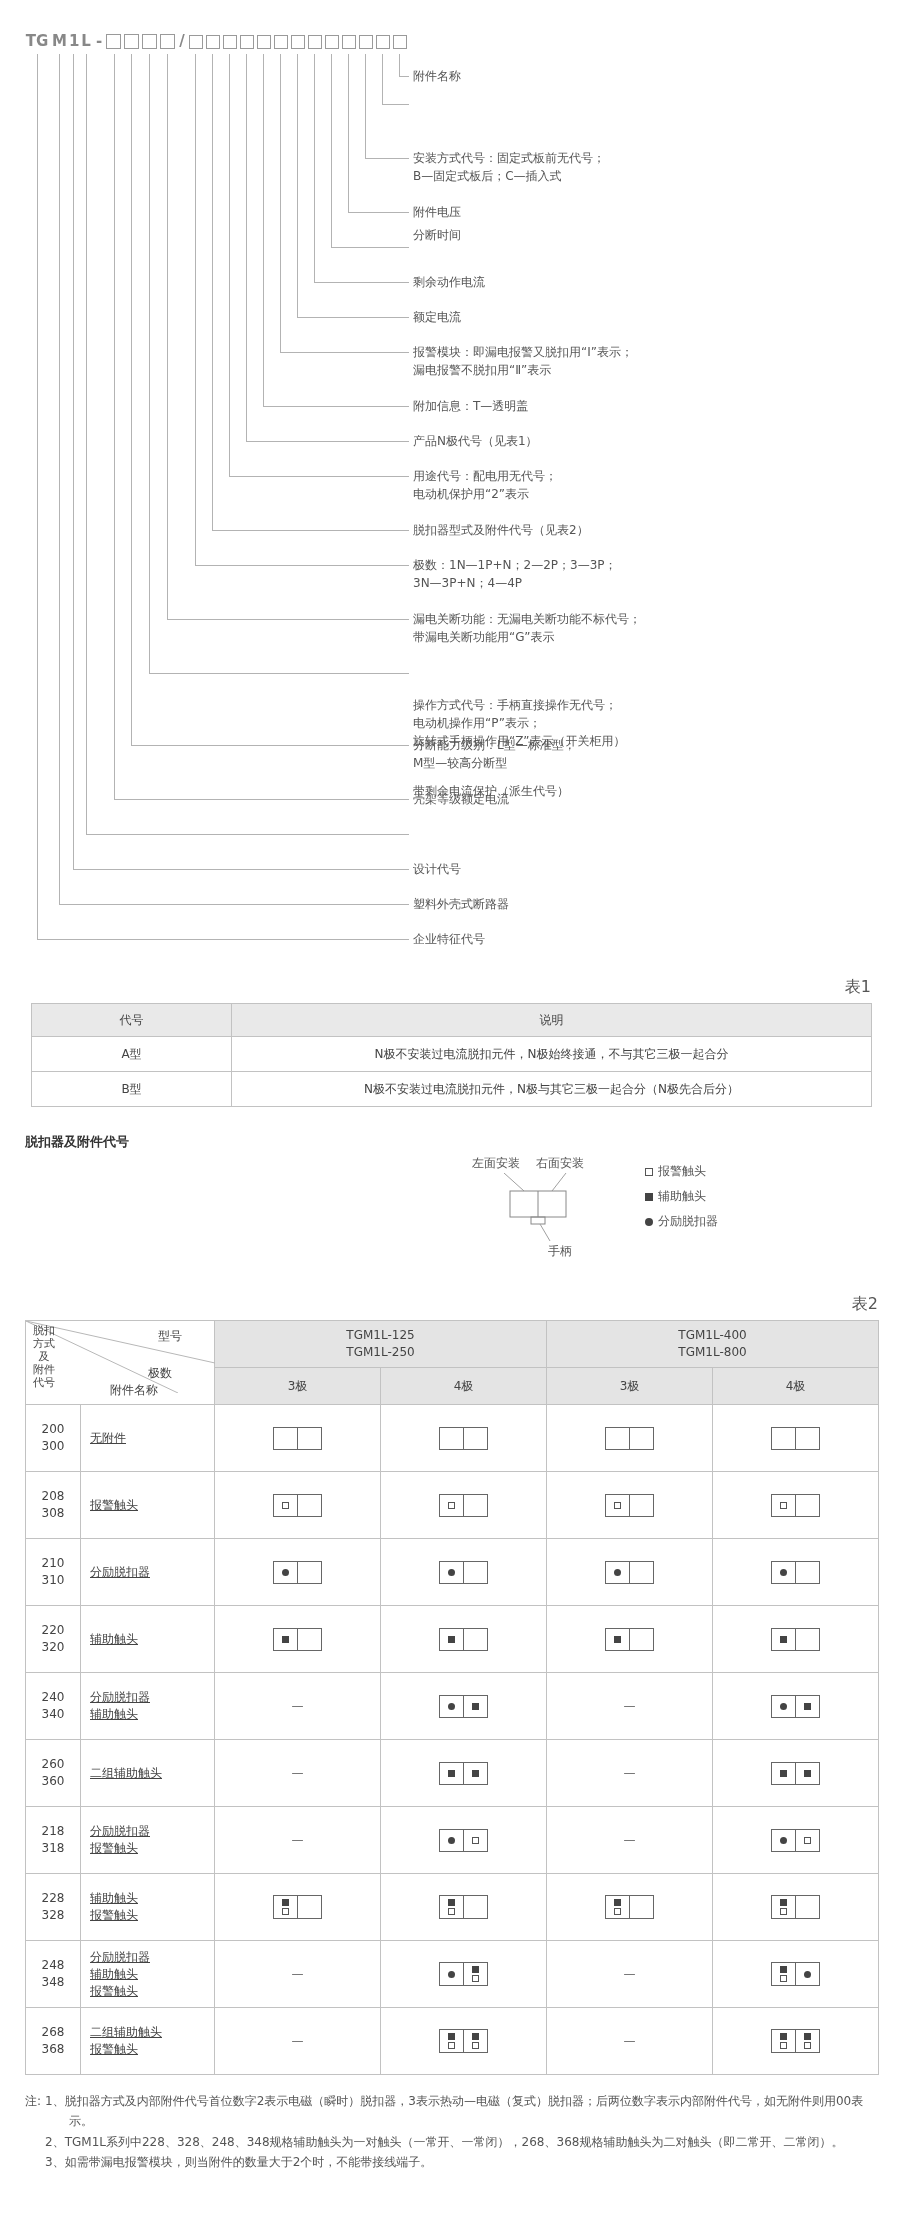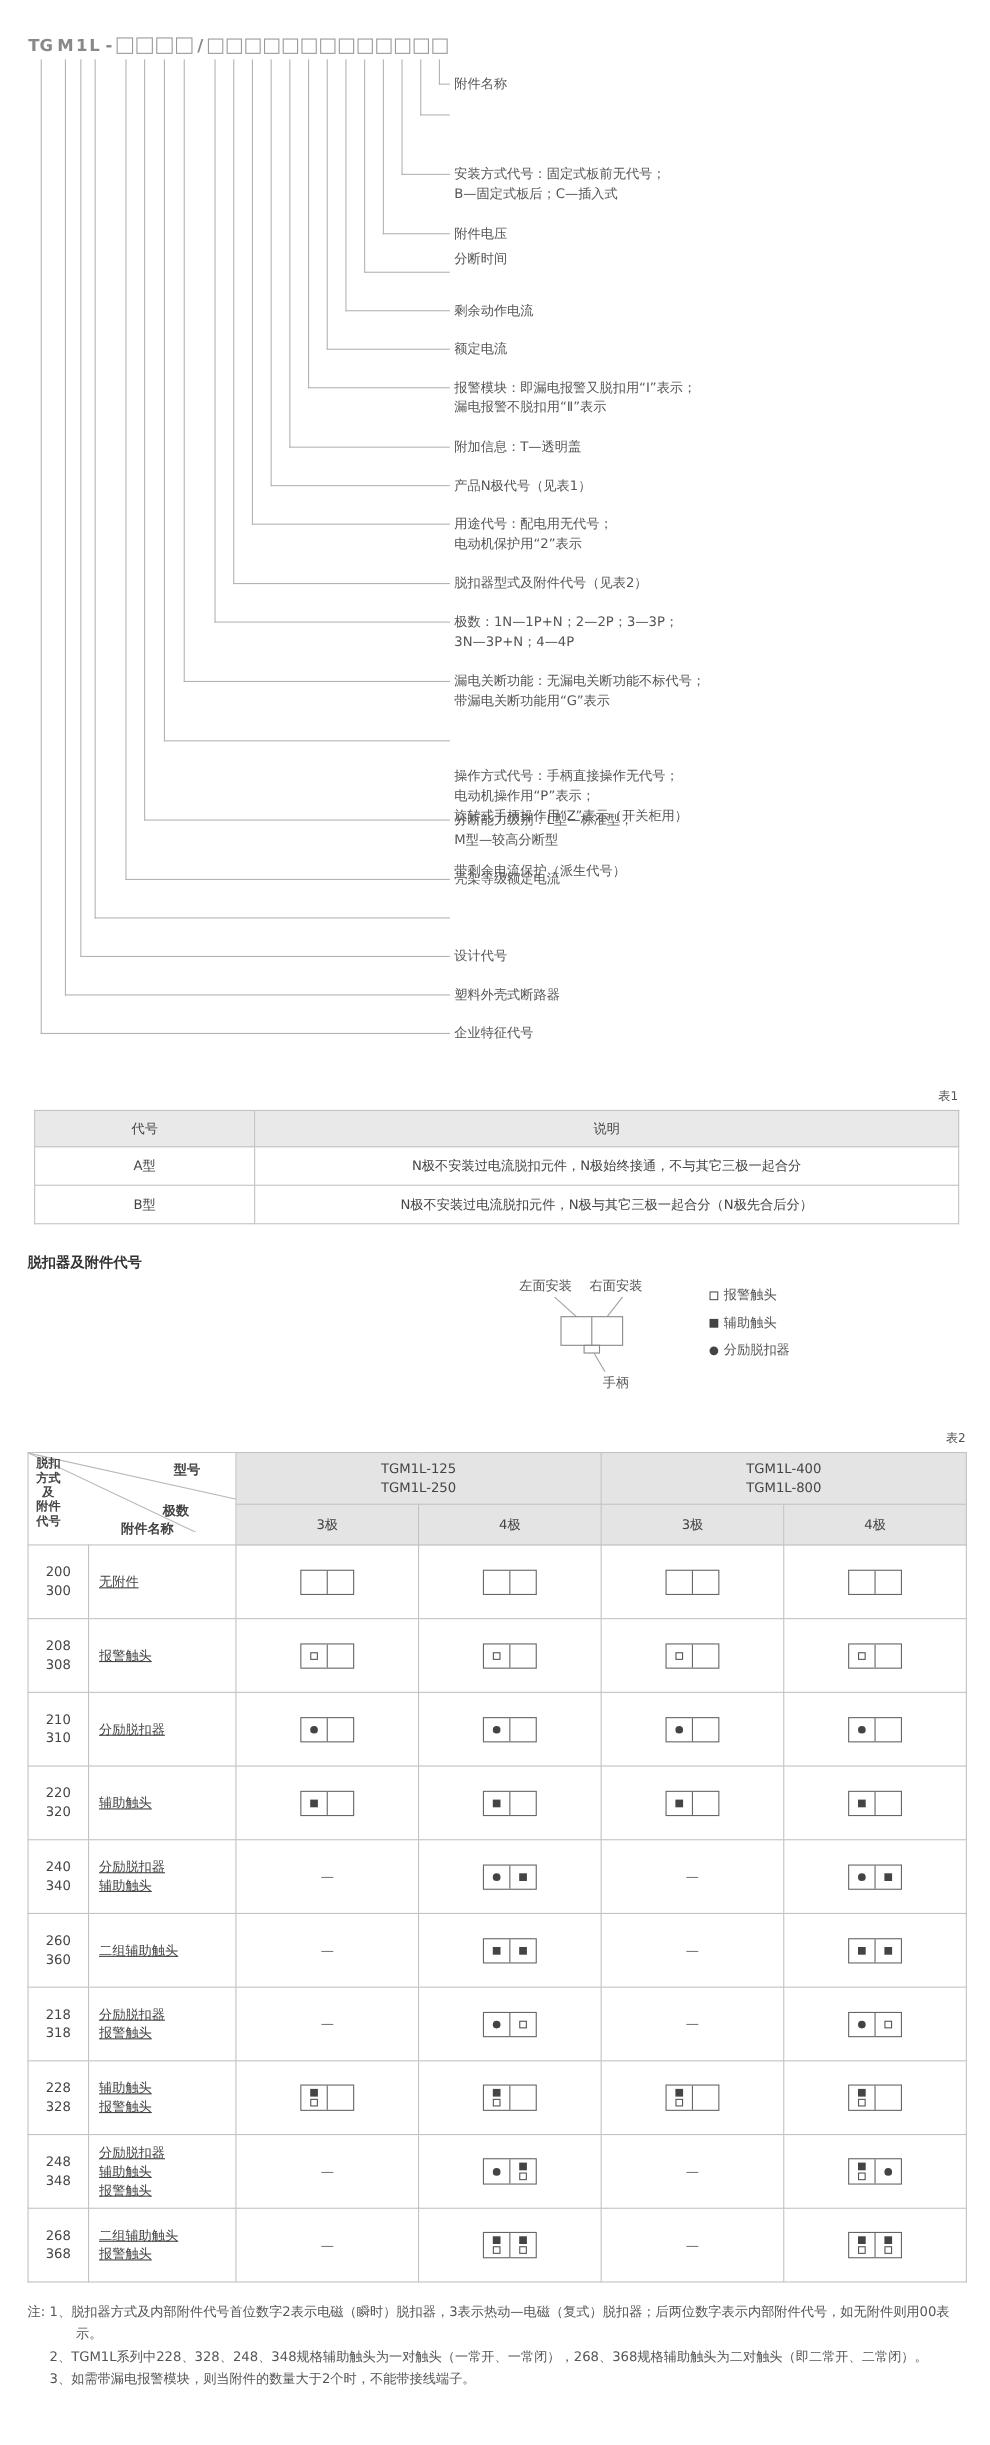--- a/index.html
+++ b/index.html
@@ -8,21 +8,21 @@
   
   .diagram{position:relative;height:975px;}
   .code-row{position:absolute;left:25px;top:34px;display:flex;gap:3px;align-items:center;}
   .code-ch{font-weight:bold;color:#888;font-size:15px;text-align:center;line-height:15px;flex:0 0 auto;}
   .cbox{width:15px;height:15px;border:1px solid #9a9a9a;box-sizing:border-box;flex:0 0 auto;background:#fff;}
   .cbox-sm{width:14px;height:14px;}
   .dl-conn{position:absolute;top:54px;border-left:1px solid #b3b3b3;border-bottom:1px solid #b3b3b3;}
   .dl-text{position:absolute;left:413px;font-size:12px;line-height:18px;color:#555;white-space:pre-line;}
 
   
-  .tbl-tag{text-align:right;color:#555;font-size:11px;margin:14px 0 5px 0;}
+  .tbl-tag{text-align:right;color:#555;font-size:16px;margin:2px 0 5px 0;}
   table{border-collapse:collapse;table-layout:fixed;}
   th,td{border:1px solid #c2c2c2;font-size:12px;color:#444;font-weight:normal;}
 
   
   .t1-wrap{margin:0 29px 0 31px;}
   .t1{width:841px;}
   .t1 th{background:#e9e9e9;height:26px;padding:3px 6px;text-align:center;}
   .t1 td{height:28px;padding:3px 8px;text-align:center;}
 
   
@@ -34,21 +34,21 @@
   .leg-label{font-size:12px;color:#555;}
   .leg-row .tk-a,.leg-row .tk-x,.leg-row .tk-s{width:8px;height:8px;}
 
   
   .t2-wrap{margin:18px 22px 0 25px;}
   .t2{width:853px;}
   .t2 th{background:#e4e4e4;padding:3px;text-align:center;}
   .t2 .model-cell{height:40px;line-height:17px;white-space:pre-line;}
   .t2 .pole-cell{height:30px;}
   .t2 td{height:58px;text-align:center;padding:4px;}
-  .corner{background:#fff !important;position:relative;padding:0 !important;font-weight:bold;}
+  .corner{background:#fff !important;position:relative;padding:0 !important;}
   .corner .c-lbl{position:absolute;font-size:12px;color:#444;}
   .corner .c-code{left:7px;top:3px;line-height:13px;font-size:11px;white-space:pre-line;text-align:center;}
   .t2-code{white-space:pre-line;line-height:17px;}
   .t2-name{text-align:left !important;padding-left:9px !important;white-space:pre-line;line-height:17px;text-decoration:underline;}
 
   
   .sym{display:inline-flex;border:1px solid #666;background:#fff;vertical-align:middle;}
   .comp{min-width:19px;min-height:15px;display:flex;flex-direction:column;align-items:center;justify-content:center;gap:2px;padding:3px 2px;border-right:1px solid #666;box-sizing:content-box;}
   .comp:last-child{border-right:none;}
   .tk-a{width:7px;height:7px;border:1px solid #555;background:#fff;box-sizing:border-box;display:inline-block;}

